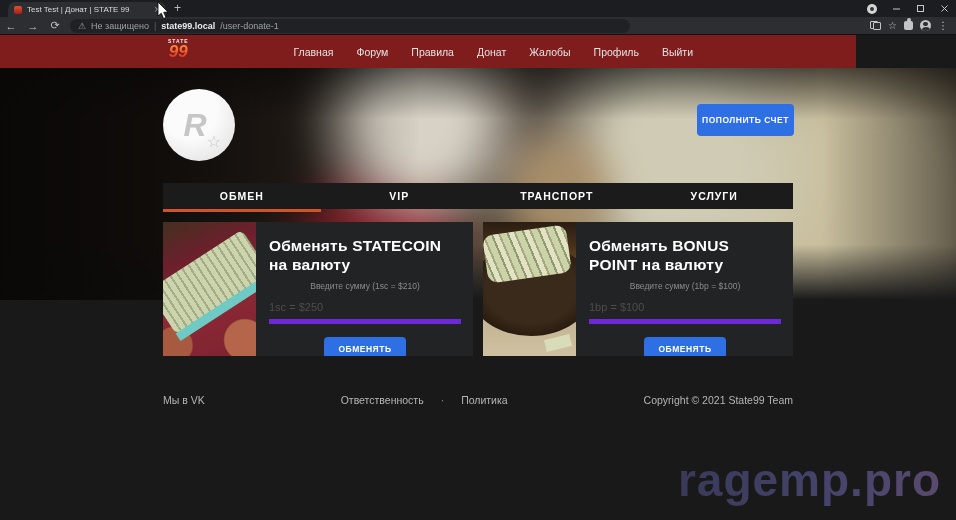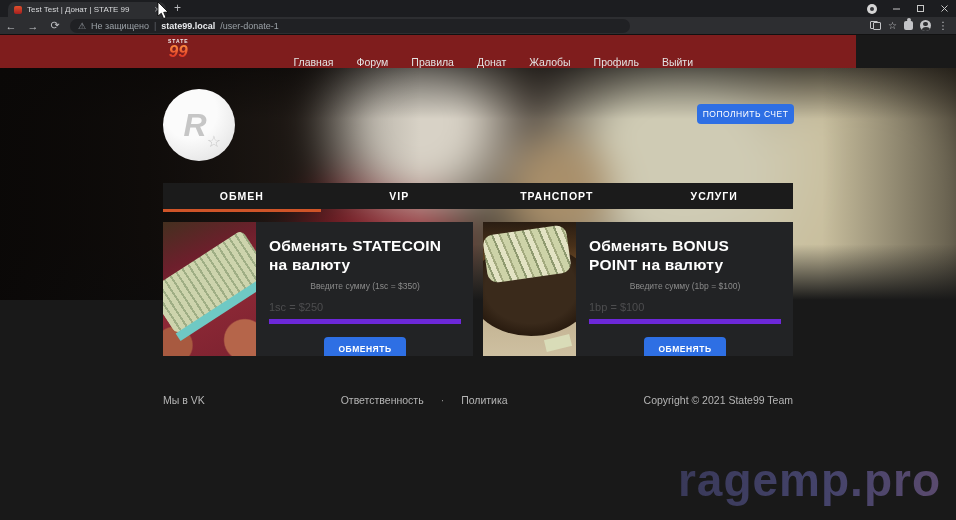--- a/index.html
+++ b/index.html
@@ -49,21 +49,21 @@
   .menu-dots { color:#c3c4c7; font-size:10px; }
   .cursor { position:absolute; left:157px; top:2px; z-index:50; }
 
   
   .site-header { position:absolute; left:0; top:35px; width:856px; height:33px; background:#7f1d1d; }
   .logo { position:absolute; left:168px; top:4px; text-align:center; line-height:1; cursor:pointer; }
   .logo-top { display:block; font-size:5px; font-weight:bold; letter-spacing:1px; color:#efefef; }
   .logo-num { display:block; font-size:17px; font-weight:bold; font-style:italic; margin-top:-1px;
     background:linear-gradient(180deg,#ff9040 10%,#e03324 85%); -webkit-background-clip:text;
     background-clip:text; color:transparent; }
-  .main-nav { position:absolute; right:163px; top:0; height:33px; display:flex; align-items:flex-end; gap:23px; }
+  .main-nav { position:absolute; right:163px; top:0; height:33px; display:flex; align-items:center; gap:23px; }
   .nav-item { font-size:10.5px; color:#e3e3e3; cursor:pointer; white-space:nowrap; }
 
   
   .hero { position:absolute; left:0; top:68px; width:956px; height:232px; overflow:hidden; }
   .hero-blur { position:absolute; inset:-24px; filter:blur(14px);
     background:
       radial-gradient(circle at 44% 28%, #d8d2c6 0 8%, rgba(216,210,198,0) 20%),
       radial-gradient(circle at 40% 72%, #93212c 0 7%, rgba(147,33,44,0) 16%),
       radial-gradient(circle at 35% 90%, #6e1a22 0 6%, rgba(110,26,34,0) 14%),
       radial-gradient(circle at 58% 52%, #a98f6a 0 5%, rgba(169,143,106,0) 12%),
@@ -81,22 +81,22 @@
   .avatar { position:absolute; left:163px; top:89px; width:72px; height:72px; border-radius:50%;
     background:radial-gradient(circle at 38% 32%, #fbfbfb 0 40%, #dcdcdc 100%);
     display:flex; align-items:center; justify-content:center; z-index:5; }
   .avatar-r { font-size:32px; font-weight:bold; font-style:italic; color:#c6c6c6; margin-right:8px; }
   .avatar-star { position:absolute; right:14px; bottom:10px; font-size:16px; color:#c6c6c6; }
   .profile-text { position:absolute; left:248px; top:93px; z-index:5; }
   .p-name-row { display:flex; align-items:center; gap:10px; }
   .p-name { font-size:29px; font-weight:500; color:#ffffff; letter-spacing:.5px; }
   .p-dot { width:7px; height:7px; border-radius:50%; background:#e03c3c; margin-top:8px; }
   .p-bal { font-size:10.5px; color:#f2f2f2; margin-top:3px; letter-spacing:.2px; }
-  .topup { position:absolute; left:697px; top:104px; width:97px; height:20px; background:#2e6fe4;
-    border:none; border-radius:4px; color:#fff; font-size:8.5px; font-weight:normal;
+  .topup { position:absolute; left:697px; top:104px; width:97px; height:32px; background:#2e6fe4;
+    border:none; border-radius:4px; color:#fff; font-size:8.5px; font-weight:bold;
     letter-spacing:.5px; cursor:pointer; z-index:5; font-family:inherit; }
 
   
   .cat-tabs { position:absolute; left:163px; top:183px; width:630px; height:26px; background:#1b1b1b;
     display:flex; z-index:5; }
   .cat-tab { flex:1; display:flex; align-items:center; justify-content:center; position:relative;
     font-size:10.5px; font-weight:bold; letter-spacing:1px; color:#fff; cursor:pointer; }
   .cat-tab.active:after { content:""; position:absolute; left:0; bottom:-3px; width:100%; height:3px;
     background:#cf5428; }
 
@@ -238,21 +238,21 @@
     <div class="cat-tab">УСЛУГИ</div>
   </div>
 
   <div class="cards">
     <div class="card">
       <div class="card-img img-sc">
         <div class="money-fan"></div>
       </div>
       <div class="card-body">
         <div class="card-title">Обменять STATECOIN на валюту</div>
-        <div class="card-hint">Введите сумму (1sc = $350)</div>
+        <div class="card-hint">Введите сумму (1sc = $210)</div>
         <input class="amount" type="text" placeholder="1sc = $250" style="">
         <button class="btn-exchange">ОБМЕНЯТЬ</button>
       </div>
     </div>
     <div class="card">
       <div class="card-img img-bp">
         <div class="bag"></div>
         <div class="money-pile"></div>
         <div class="bill"></div>
       </div>

